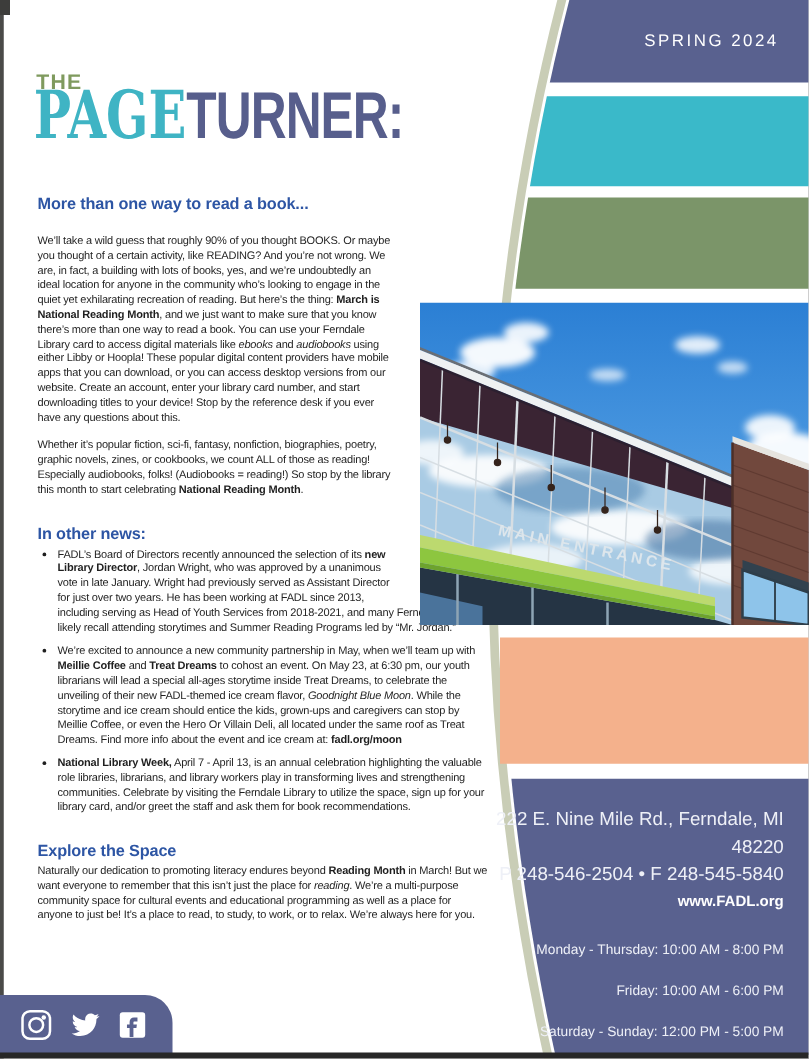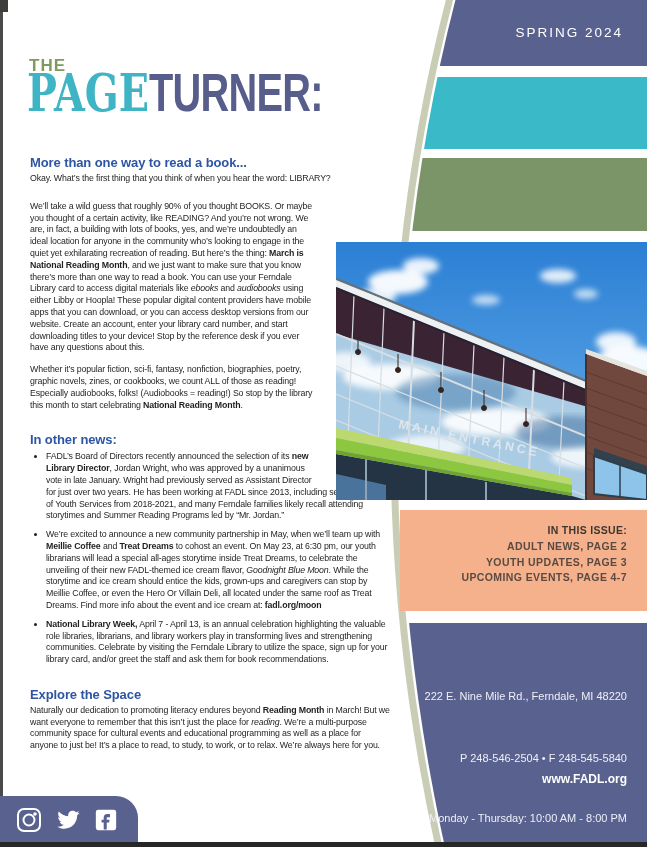--- a/index.html
+++ b/index.html
@@ -46,21 +46,21 @@
   .column li{margin-bottom:7px;}
   
   .photo{position:absolute;left:336px;top:242px;width:311px;height:258px;}
   
   .spring-label{position:absolute;top:25px;right:24px;font-size:13.5px;font-weight:normal;
       letter-spacing:2px;color:#ffffff;}
   .issue-box{position:absolute;top:524px;right:20px;width:240px;text-align:right;}
   .issue-title{font-size:10.5px;font-weight:800;color:#3f3630;letter-spacing:.3px;margin-bottom:3px;}
   .issue-item{font-size:10.5px;font-weight:bold;color:#5b4a42;letter-spacing:.4px;line-height:15.5px;}
   .contact{position:absolute;top:645px;right:20px;width:235px;text-align:right;color:#eef0f7;}
-  .contact-line{font-size:11px;line-height:22px;margin-top:40px;}
+  .contact-line{font-size:15px;line-height:22px;}
   .contact-web{font-size:12px;font-weight:bold;line-height:20px;color:#ffffff;cursor:pointer;}
   .hours-line{font-size:11px;margin-top:21px;}
   .hours-line.first{margin-top:23px;}
   
   .social-bar{position:absolute;left:0;top:796px;width:138px;height:47px;background:#59618f;
       border-radius:0 22px 0 0;display:flex;align-items:center;gap:12px;padding-left:16px;box-sizing:border-box;}
   .social-bar svg{display:block;cursor:pointer;}
 </style>
 </head>
 <body>
@@ -87,21 +87,20 @@
   <div class="corner-notch"></div>
 
   <div class="masthead-the">THE</div>
   <h1 class="masthead-title"><span class="t-page">PAGE</span><span class="t-turner">TURNER:</span></h1>
 
 
   <div class="spring-label">SPRING 2024</div>
 
   <div class="column">
     <h2>More than one way to read a book...</h2>
-    <p>Okay. What’s the first thing that you think of when you hear the word: LIBRARY?</p>
     <div class="photo-spacer"></div>
     <p class="p-gap1"><span>We’ll take a wild guess that roughly 90% of you thought BOOKS. Or maybe you thought of a certain activity, like READING? And you’re not wrong. We are, in fact, a building with lots of books, yes, and we’re undoubtedly an ideal location for anyone in the community who’s looking to engage in the quiet yet exhilarating recreation of reading. But here’s the thing: </span><span style="font-weight: bold;">March is National Reading Month</span><span>, and we just want to make sure that you know there’s more than one way to read a book. You can use your Ferndale Library card to access digital materials like </span><span style="font-style: italic;">ebooks</span><span> and </span><span style="font-style: italic;">audiobooks</span><span> using either Libby or Hoopla! These popular digital content providers have mobile apps that you can download, or you can access desktop versions from our website. Create an account, enter your library card number, and start downloading titles to your device! Stop by the reference desk if you ever have any questions about this.</span></p>
     <p class="p-gap2"><span>Whether it’s popular fiction, sci-fi, fantasy, nonfiction, biographies, poetry, graphic novels, zines, or cookbooks, we count ALL of those as reading! Especially audiobooks, folks! (Audiobooks = reading!) So stop by the library this month to start celebrating </span><span style="font-weight: bold;">National Reading Month</span><span>.</span></p>
     <h2 class="mt">In other news:</h2>
     <ul>
       <li><span>FADL’s Board of Directors recently announced the selection of its </span><span style="font-weight: bold;">new Library Director</span><span>, Jordan Wright, who was approved by a unanimous vote in late January. Wright had previously served as Assistant Director for just over two years. He has been working at FADL since 2013, including serving as Head of Youth Services from 2018-2021, and many Ferndale families likely recall attending storytimes and Summer Reading Programs led by “Mr. Jordan.”</span></li>
       <li><span>We’re excited to announce a new community partnership in May, when we’ll team up with </span><span style="font-weight: bold;">Meillie Coffee</span><span> and </span><span style="font-weight: bold;">Treat Dreams</span><span> to cohost an event. On May 23, at 6:30 pm, our youth librarians will lead a special all-ages storytime inside Treat Dreams, to celebrate the unveiling of their new FADL-themed ice cream flavor, </span><span style="font-style: italic;">Goodnight Blue Moon</span><span>. While the storytime and ice cream should entice the kids, grown-ups and caregivers can stop by Meillie Coffee, or even the Hero Or Villain Deli, all located under the same roof as Treat Dreams. Find more info about the event and ice cream at: </span><span style="font-weight: bold;">fadl.org/moon</span></li>
       <li><span style="font-weight: bold;">National Library Week,</span><span> April 7 - April 13, is an annual celebration highlighting the valuable role libraries, librarians, and library workers play in transforming lives and strengthening communities. Celebrate by visiting the Ferndale Library to utilize the space, sign up for your library card, and/or greet the staff and ask them for book recommendations.</span></li>
     </ul>
     <h2 class="mt">Explore the Space</h2>
@@ -203,26 +202,20 @@
     <line x1="90" y1="228" x2="90" y2="258" stroke="#8ea4b4" stroke-width="2"></line>
     <line x1="150" y1="240" x2="150" y2="258" stroke="#8ea4b4" stroke-width="2"></line>
 
     <polygon points="0,186 236,236 236,243 0,196" fill="#bcd96f"></polygon>
     <polygon points="0,196 236,243 236,251 0,208" fill="#8dc63f"></polygon>
     <polygon points="0,208 236,251 236,254 0,212" fill="#6da32e"></polygon>
 
     <text transform="translate(62,186) rotate(11.5)" font-family="Liberation Sans, sans-serif" font-size="12.5" font-weight="bold" letter-spacing="3" fill="#dde6ec">MAIN ENTRANCE</text>
   </svg>
 
-  <div class="issue-box">
-    <div class="issue-title">IN THIS ISSUE:</div>
-    <div class="issue-item">ADULT NEWS, PAGE 2</div>
-    <div class="issue-item">YOUTH UPDATES, PAGE 3</div>
-    <div class="issue-item">UPCOMING EVENTS, PAGE 4-7</div>
-  </div>
 
   <div class="contact">
     <div class="contact-line">222 E. Nine Mile Rd., Ferndale, MI 48220</div>
     <div class="contact-line">P 248-546-2504  •  F 248-545-5840</div>
     <div class="contact-web">www.FADL.org</div>
     <div class="hours-line first">Monday - Thursday: 10:00 AM - 8:00 PM</div>
     <div class="hours-line">Friday: 10:00 AM - 6:00 PM</div>
     <div class="hours-line">Saturday - Sunday: 12:00 PM - 5:00 PM</div>
   </div>
 

